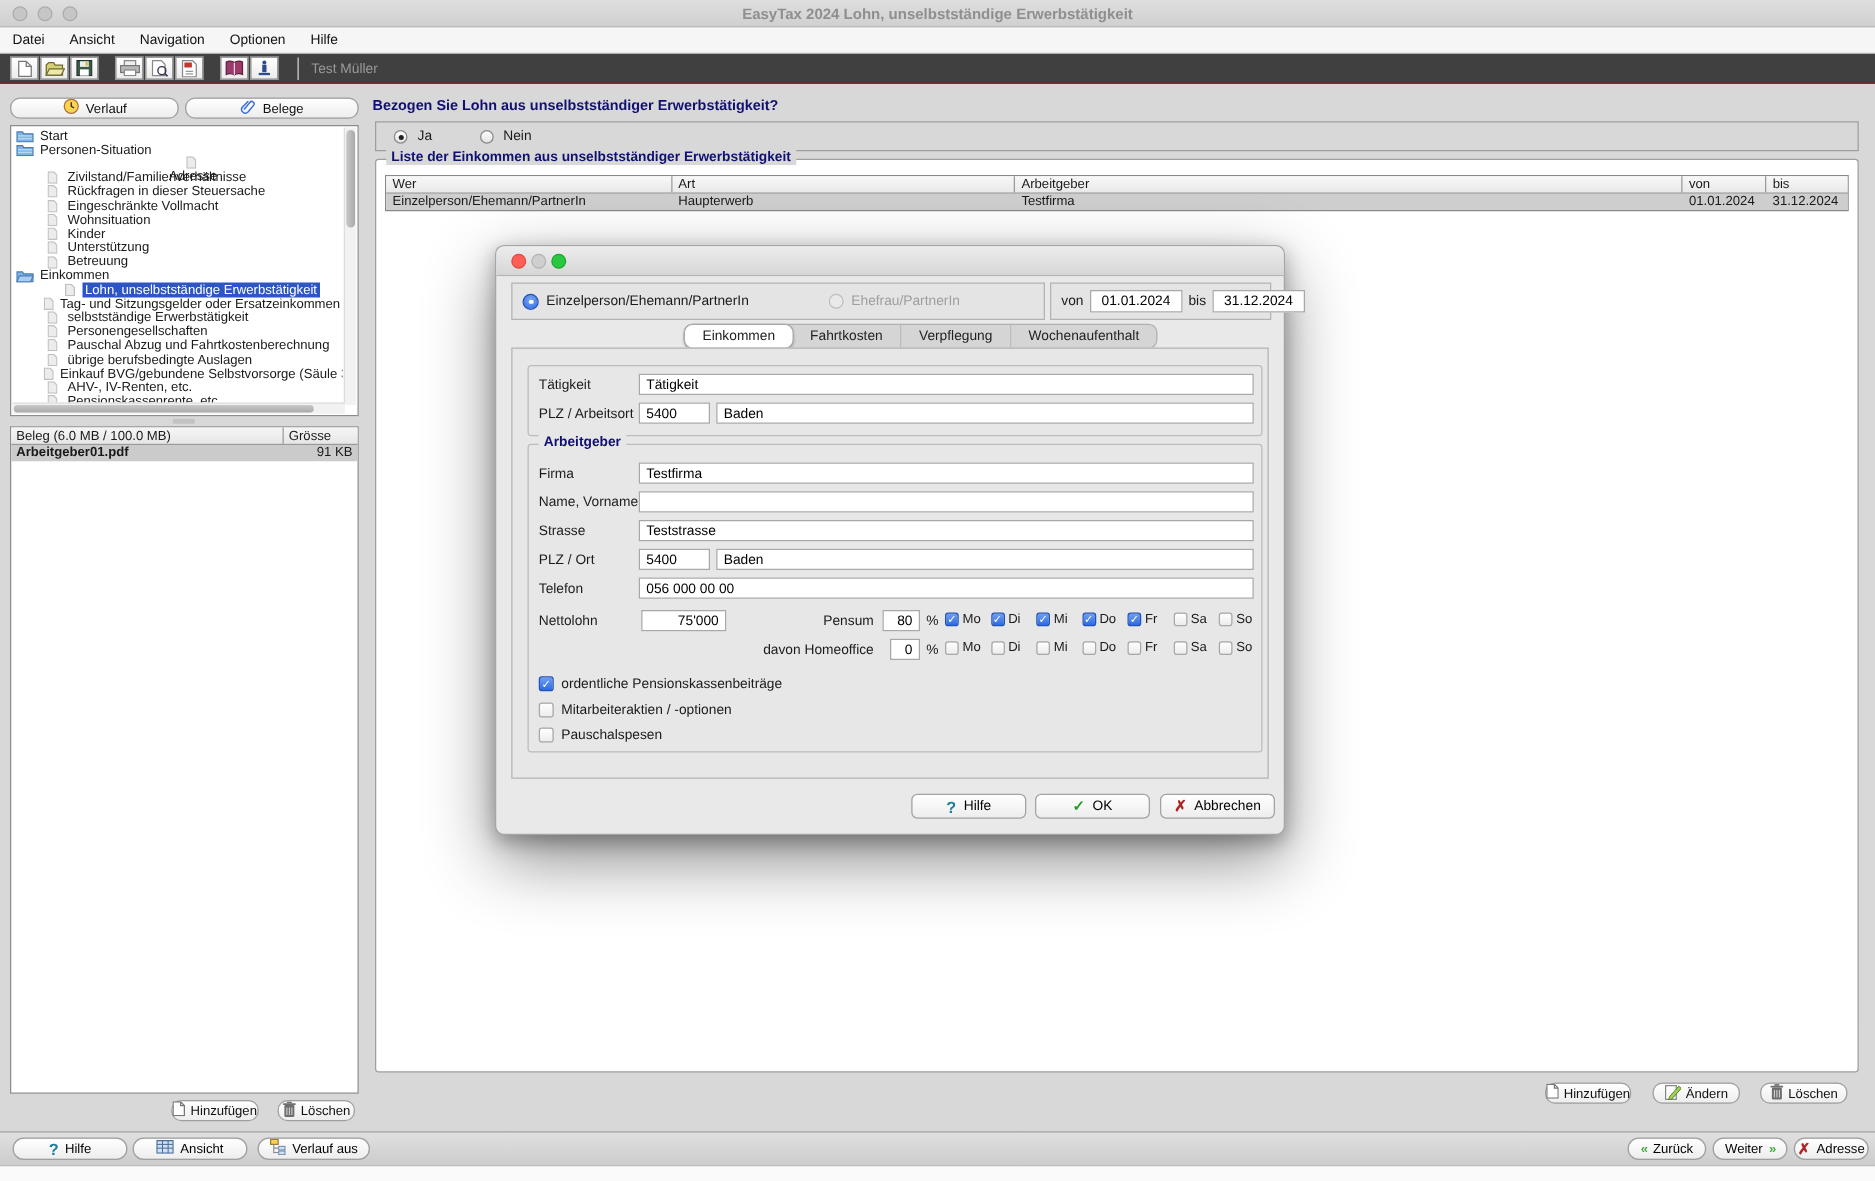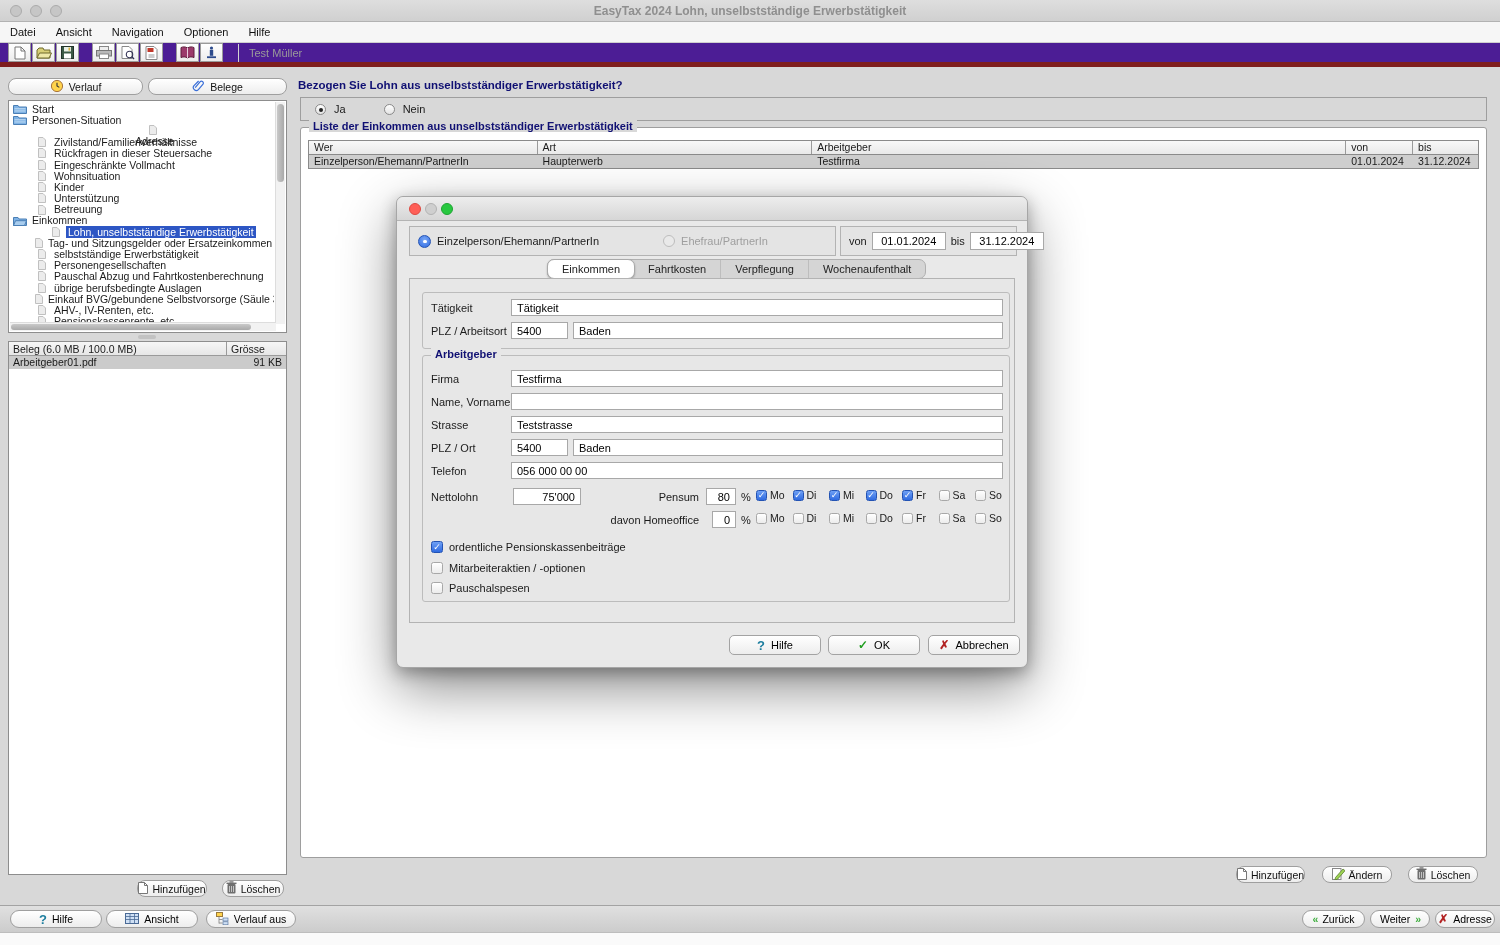--- a/index.html
+++ b/index.html
@@ -14,21 +14,21 @@
     background:#c6c6c6; border:1px solid #ababab; }
   .titlebar .title { position:absolute; left:0; right:0; top:4px; text-align:center;
     font-weight:bold; font-size:12px; color:#8f8f8f; }
 
   .menubar { position:absolute; left:0; top:22px; width:1500px; height:21px;
     background:#f6f6f6; border-bottom:1px solid #cfcfcf; display:flex; align-items:center;
     padding-left:10px; gap:20px; }
   .menu-item { color:#111; cursor:default; }
 
   .toolbar { position:absolute; left:0; top:43px; width:1500px; height:24px;
-    background:#4c1d95; border-bottom:5px solid #7f1d1d; display:flex; align-items:center;
+    background:#404040; border-bottom:1px solid #7f1d1d; display:flex; align-items:center;
     padding-left:8px; }
   .tb-btn { width:23px; height:19px; background:linear-gradient(#ffffff,#ececec);
     border:1px solid #9a9a9a; display:inline-flex; align-items:center; justify-content:center;
     margin-right:1px; }
   .tb-gap { width:12px; }
   .tb-sep { width:1px; height:18px; background:#d2d2d2; margin:0 10px 0 14px; }
   .tb-user { color:#9a9a9a; font-size:11px; }
 
   
   .side-tab { position:absolute; top:78px; height:17px; background:linear-gradient(#ffffff,#ededed);
@@ -50,21 +50,21 @@
 
   .beleg-panel { position:absolute; left:8px; top:341px; width:279px; height:534px;
     background:#fff; border:1px solid #8d8d8d; }
   .beleg-h { display:flex; height:14px; background:linear-gradient(#f6f6f6,#e6e6e6);
     border-bottom:1px solid #9a9a9a; font-size:10.5px; }
   .beleg-h span { padding:1px 4px; }
   .beleg-h span:first-child { width:218px; border-right:1px solid #9a9a9a; }
   .beleg-h span:last-child { flex:1; }
   .beleg-row { display:flex; height:13px; background:#cbcbcb; font-size:10.5px; }
   .beleg-row span { padding:0 4px; }
-  .beleg-row span:first-child { width:218px; }
+  .beleg-row span:first-child { width:218px;font-weight:bold; }
   .beleg-row span:last-child { flex:1; text-align:right; }
   .splitter-dot { position:absolute; left:138px; top:335px; width:18px; height:4px;
     border-radius:2px; background:#c2c2c2; }
 
   .pill-btn { position:absolute; height:17px; background:linear-gradient(#ffffff,#ededed);
     border:1px solid #9f9f9f; border-radius:8px; display:flex; align-items:center; justify-content:center;
     gap:4px; font-size:10.5px; color:#111; }
 
   
   .question { position:absolute; left:298px; top:79px; color:#101073; font-weight:bold; font-size:11.5px; }

